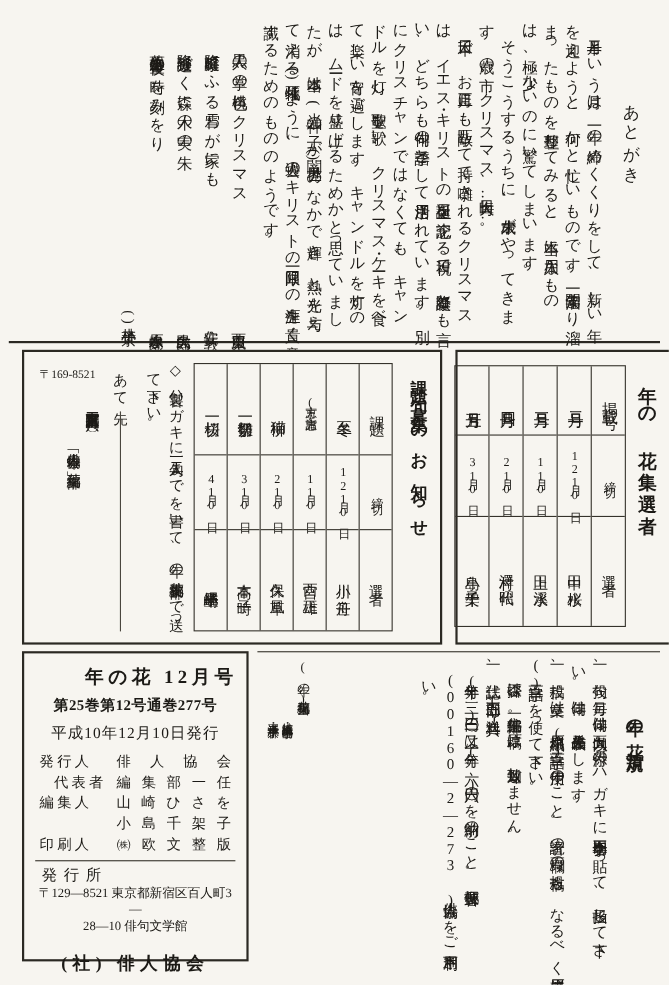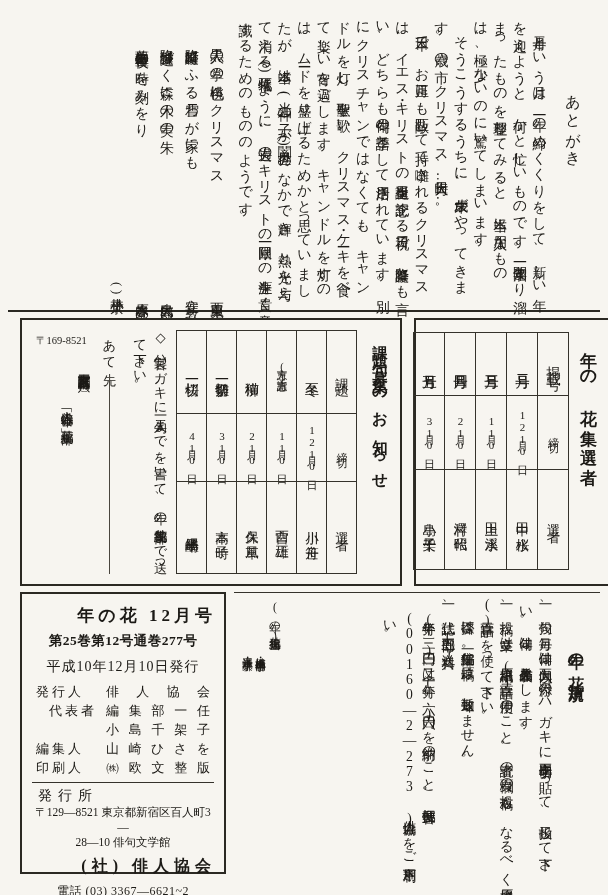--- a/index.html
+++ b/index.html
@@ -72,21 +72,21 @@
   .c-vol{font-weight:bold;font-size:13.5px;text-align:center;margin-top:5px;letter-spacing:0.5px;}
   .c-date{font-size:14px;text-align:center;margin-top:8px;letter-spacing:1px;}
   .staff{margin-top:6px;}
   .staff-row{display:flex;padding:0 6px;line-height:19px;}
   .staff-role{width:62px;letter-spacing:3px;font-size:13px;}
   .staff-role.ind{padding-left:13px;box-sizing:border-box;}
   .staff-name{flex:1;text-align:justify;text-align-last:justify;font-size:13px;padding-left:8px;}
   .c-div{border-top:1.5px solid #35322b;margin:5px 2px 4px 2px;}
   .pub-label{font-size:14px;letter-spacing:6px;padding-left:8px;}
   .pub-addr{font-size:11.5px;text-align:center;line-height:15px;}
-  .pub-org{font-weight:bold;font-size:16px;text-align:right;letter-spacing:5px;margin-top:6px;}
+  .pub-org{font-weight:bold;font-size:16px;text-align:center;letter-spacing:5px;margin-top:16px;}
   .c-tel{font-size:12px;text-align:center;margin-top:6px;letter-spacing:0.5px;}
   .c-furikae{font-size:12px;text-align:center;letter-spacing:0.5px;}
 
   .bottom-right{flex:1;border-top:1.5px solid #35322b;display:flex;padding-top:4px;}
   .credit{writing-mode:vertical-rl;width:48px;padding-top:4px;}
   .credit-label{font-size:11.5px;text-orientation:upright;letter-spacing:0.5px;}
   .credit-names span{display:block;font-size:10.5px;padding-top:48px;line-height:1.25;letter-spacing:0.5px;}
   .seiki{flex:1;writing-mode:vertical-rl;height:284px;padding-right:4px;}
   .seiki-title{font-size:16px;font-weight:bold;margin:0 10px 0 10px;padding-top:44px;letter-spacing:2px;}
   .seiki p{margin:0;font-size:13.6px;line-height:1.43;text-orientation:upright;letter-spacing:0.3px;}
@@ -219,26 +219,26 @@
       <div class="staff">
         <div class="staff-row">
           <span class="staff-role">発行人</span>
           <span class="staff-name">俳人協会</span>
         </div>
         <div class="staff-row">
           <span class="staff-role ind">代表者</span>
           <span class="staff-name">編集部一任</span>
         </div>
         <div class="staff-row">
+          <span class="staff-role">編集人</span>
+          <span class="staff-name">山崎ひさを</span>
+        </div>
+        <div class="staff-row">
           <span class="staff-role"></span>
           <span class="staff-name">小島千架子</span>
-        </div>
-        <div class="staff-row">
-          <span class="staff-role">編集人</span>
-          <span class="staff-name">山崎ひさを</span>
         </div>
         <div class="staff-row">
           <span class="staff-role">印刷人</span>
           <span class="staff-name">㈱欧文整版</span>
         </div>
       </div>
       <div class="c-div"></div>
       <div class="pub-label">発行所</div>
       <div class="pub-addr">〒129—8521 東京都新宿区百人町3—</div>
       <div class="pub-addr">28—10 俳句文学館</div>

